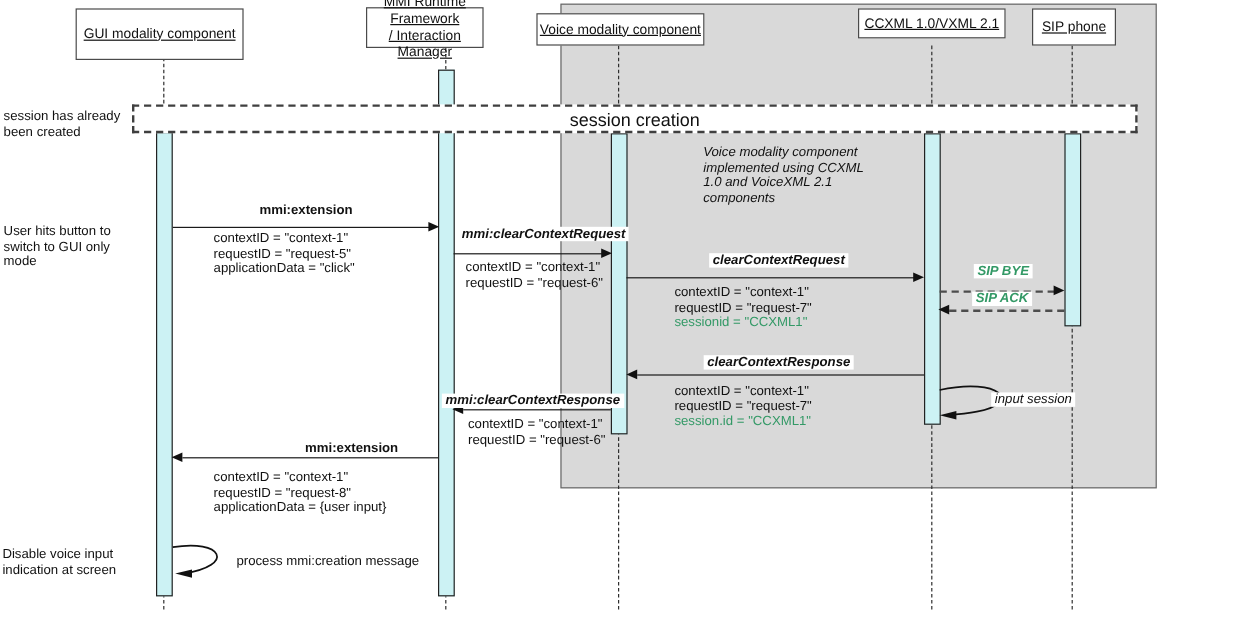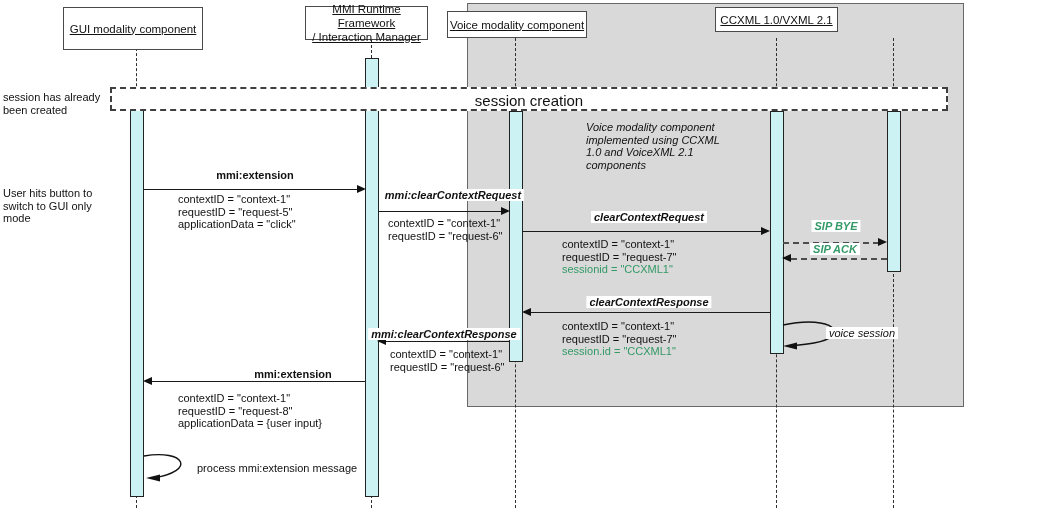--- a/index.html
+++ b/index.html
@@ -51,29 +51,32 @@
   <div class="bar" style="left:770px;top:111px;height:241px"></div>
   <div class="bar" style="left:887px;top:111px;height:159px"></div>
 
   <div class="session-box">
     <span>session creation</span>
   </div>
 
   <div class="lifeline-box" style="left:63px;top:7px;width:140px;height:43px">
     <span>GUI modality component</span>
     </div>
-  <div class="lifeline-box" style="left:305px;top:6px;width:123px;height:34px">
+  <div class="lifeline-box" style="left:305px;top:6px;width:98px;height:34px">
     <span>MMI Runtime Framework
 / Interaction Manager</span>
     </div>
   <div class="lifeline-box" style="left:447px;top:11px;width:140px;height:27px">
     <span>Voice modality component</span>
     </div>
   <div class="lifeline-box" style="left:715px;top:7px;width:123px;height:25px">
     <span>CCXML 1.0/VXML 2.1</span>
+    </div>
+  <div class="lifeline-box" style="left:860px;top:7px;width:70px;height:31px">
+    <span>SIP phone</span>
     </div>
 
   <div class="msg-label" style="left:255px;top:169px">mmi:extension</div>
   <div class="msg-line" style="left:144px;top:189px;width:214px"></div>
   <div class="head head-r" style="left:357px;top:185px"></div>
   <div class="params" style="left:178px;top:193px">contextID = "context-1"
 requestID = "request-5"
 applicationData = "click"</div>
 
   <div class="msg-label lbl-bg" style="left:453px;top:189px">mmi:clearContextRequest</div>
@@ -101,44 +104,46 @@
   <div class="msg-line" style="left:531px;top:312px;width:239px"></div>
   <div class="head head-l" style="left:522px;top:308px"></div>
   <div class="params" style="left:562px;top:320px">contextID = "context-1"
 requestID = "request-7"</div>
   <div class="params green" style="left:562px;top:345px">session.id = "CCXML1"</div>
 
   <svg class="loop-svg" style="left:782px;top:317px" width="92" height="36" viewBox="0 0 92 36">
     <path d="M1,8 C52,-3 70,19 32,26 C24,27.5 13,28.5 7,29" fill="none" stroke="#111" stroke-width="1.4"></path>
     <polygon points="15,25.5 1,29 15,32.5" fill="#111"></polygon>
   </svg>
-  <div class="loop-label lbl-bg" style="left:826px;top:327px">voice session</div>
+  <div class="loop-label lbl-bg" style="left:826px;top:327px">input session</div>
 
   <div class="msg-label lbl-bg" style="left:444px;top:328px">mmi:clearContextResponse</div>
   <div class="msg-line" style="left:386px;top:341px;width:123px"></div>
   <div class="head head-l" style="left:377px;top:337px"></div>
   <div class="params" style="left:390px;top:348px">contextID = "context-1"
 requestID = "request-6"</div>
 
   <div class="msg-label" style="left:293px;top:368px">mmi:extension</div>
   <div class="msg-line" style="left:152px;top:381px;width:213px"></div>
   <div class="head head-l" style="left:143px;top:377px"></div>
   <div class="params" style="left:178px;top:392px">contextID = "context-1"
 requestID = "request-8"
 applicationData = {user input}</div>
 
   <svg class="loop-svg" style="left:143px;top:449px" width="62" height="38" viewBox="0 0 62 38">
     <path d="M1,7 C42,0 54,22 10,29" fill="none" stroke="#111" stroke-width="1.4"></path>
     <polygon points="17,25.5 3,29 17,32.5" fill="#111"></polygon>
   </svg>
-  <div class="loop-label" style="left:197px;top:462px">process mmi:extension message</div>
+  <div class="loop-label" style="left:197px;top:462px">process mmi:creation message</div>
 
   <div class="note" style="left:3px;top:187px">User hits button to
 switch to GUI only
 mode</div>
   <div class="note" style="left:3px;top:91px">session has already
 been created</div>
+  <div class="note" style="left:2px;top:456px">Disable voice input
+indication at screen</div>
   <div class="note italic" style="left:586px;top:121px">Voice modality component
 implemented using CCXML
 1.0 and VoiceXML 2.1
 components</div>
 
 </div>
 
 </body></html>

